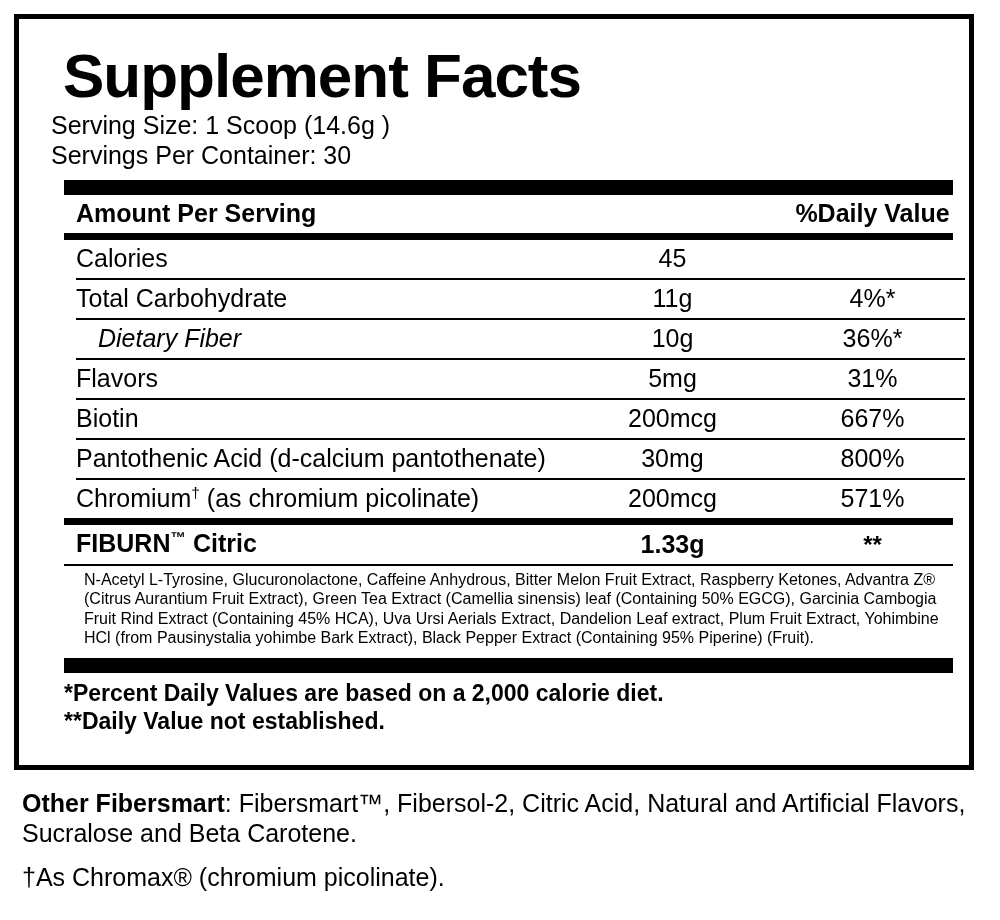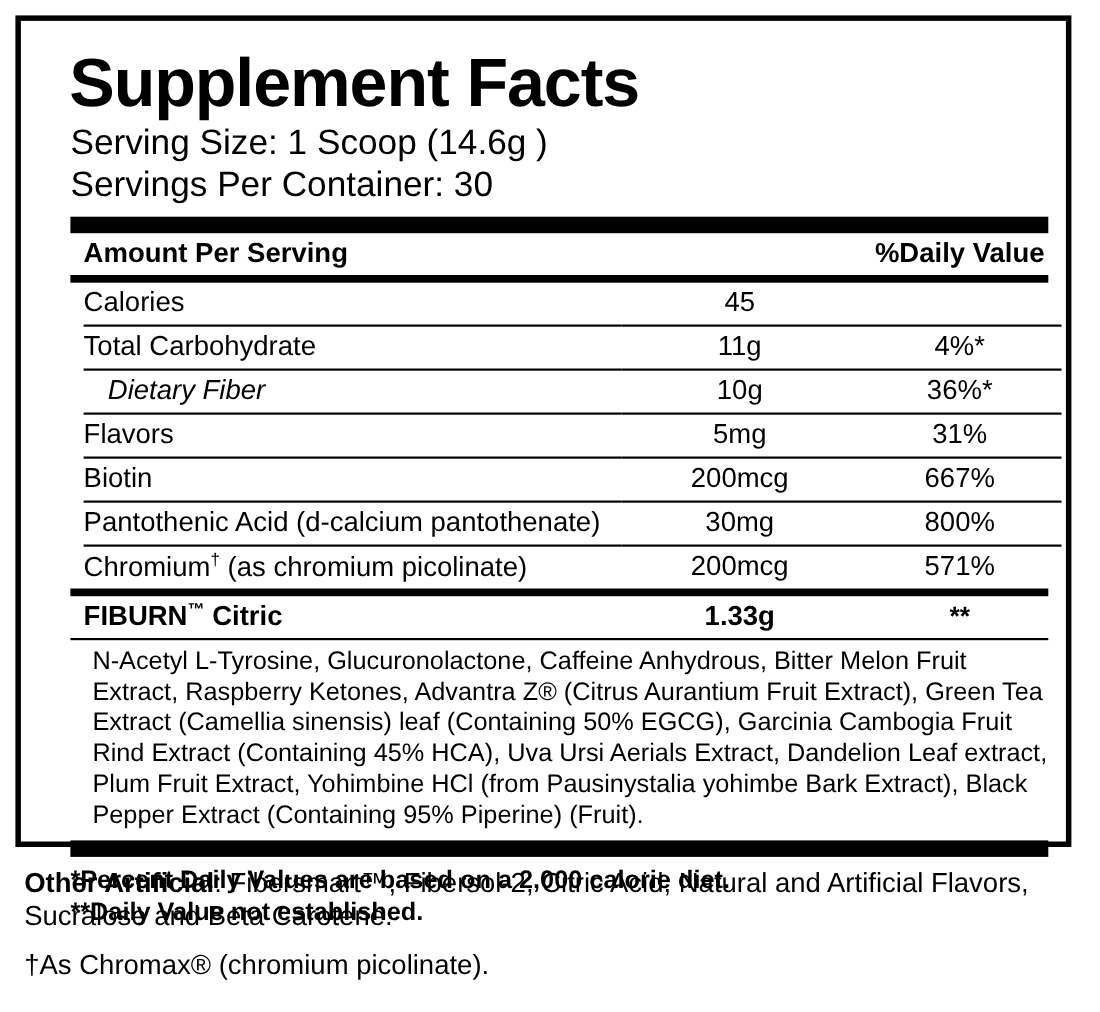--- a/index.html
+++ b/index.html
@@ -33,23 +33,22 @@
 
   .title {
     font-size: 62px;
     font-weight: bold;
     letter-spacing: -1px;
     line-height: 1.0;
     margin: 8px 0 4px 12px;
   }
 
   .serving-line {
-    font-size: 32px;
+    font-size: 25px;
     line-height: 1.18;
-    margin-left: 13px;
   }
 
   .rule-thick {
     height: 15px;
     background: #000;
     margin: 10px 0 0 13px;
     width: 889px;
   }
   .rule-med {
     height: 7px;
@@ -93,21 +92,21 @@
   .complex-row td {
     font-weight: bold;
     font-size: 27px;
     padding: 8px 0 8px 0;
   }
   .complex-row .col-dv { font-size: 24px; }
 
   .sup { font-size: 0.62em; vertical-align: super; }
 
   .blend-text {
-    font-size: 23px;
+    font-size: 16px;
     line-height: 1.22;
     margin: 4px 0 6px 13px;
     width: 889px;
     padding-left: 20px;
     box-sizing: border-box;
   }
 
   .footnote {
     font-size: 23px;
     font-weight: bold;
@@ -216,15 +215,15 @@
     <div class="blend-text">N-Acetyl L-Tyrosine, Glucuronolactone, Caffeine Anhydrous, Bitter Melon Fruit Extract, Raspberry Ketones, Advantra Z® (Citrus Aurantium Fruit Extract), Green Tea Extract (Camellia sinensis) leaf (Containing 50% EGCG), Garcinia Cambogia Fruit Rind Extract (Containing 45% HCA), Uva Ursi Aerials Extract, Dandelion Leaf extract, Plum Fruit Extract, Yohimbine HCl (from Pausinystalia yohimbe Bark Extract), Black Pepper Extract (Containing 95% Piperine) (Fruit).</div>
 
     <div class="rule-thick"></div>
 
     <div class="footnote" style="margin-top:6px;">*Percent Daily Values are based on a 2,000 calorie diet.</div>
     <div class="footnote">**Daily Value not established.</div>
 
   </div>
 </div>
 
-<div class="other"><b>Other Artificial</b><span>: Fibersmart™, Fibersol-2, Citric Acid, Natural and Artificial Flavors, Sucralose and Beta Carotene.</span></div>
+<div class="other"><b>Other Fibersmart</b><span>: Fibersmart™, Fibersol-2, Citric Acid, Natural and Artificial Flavors, Sucralose and Beta Carotene.</span></div>
 
 <div class="chromax">†As Chromax® (chromium picolinate).</div>
 
 </body></html>

